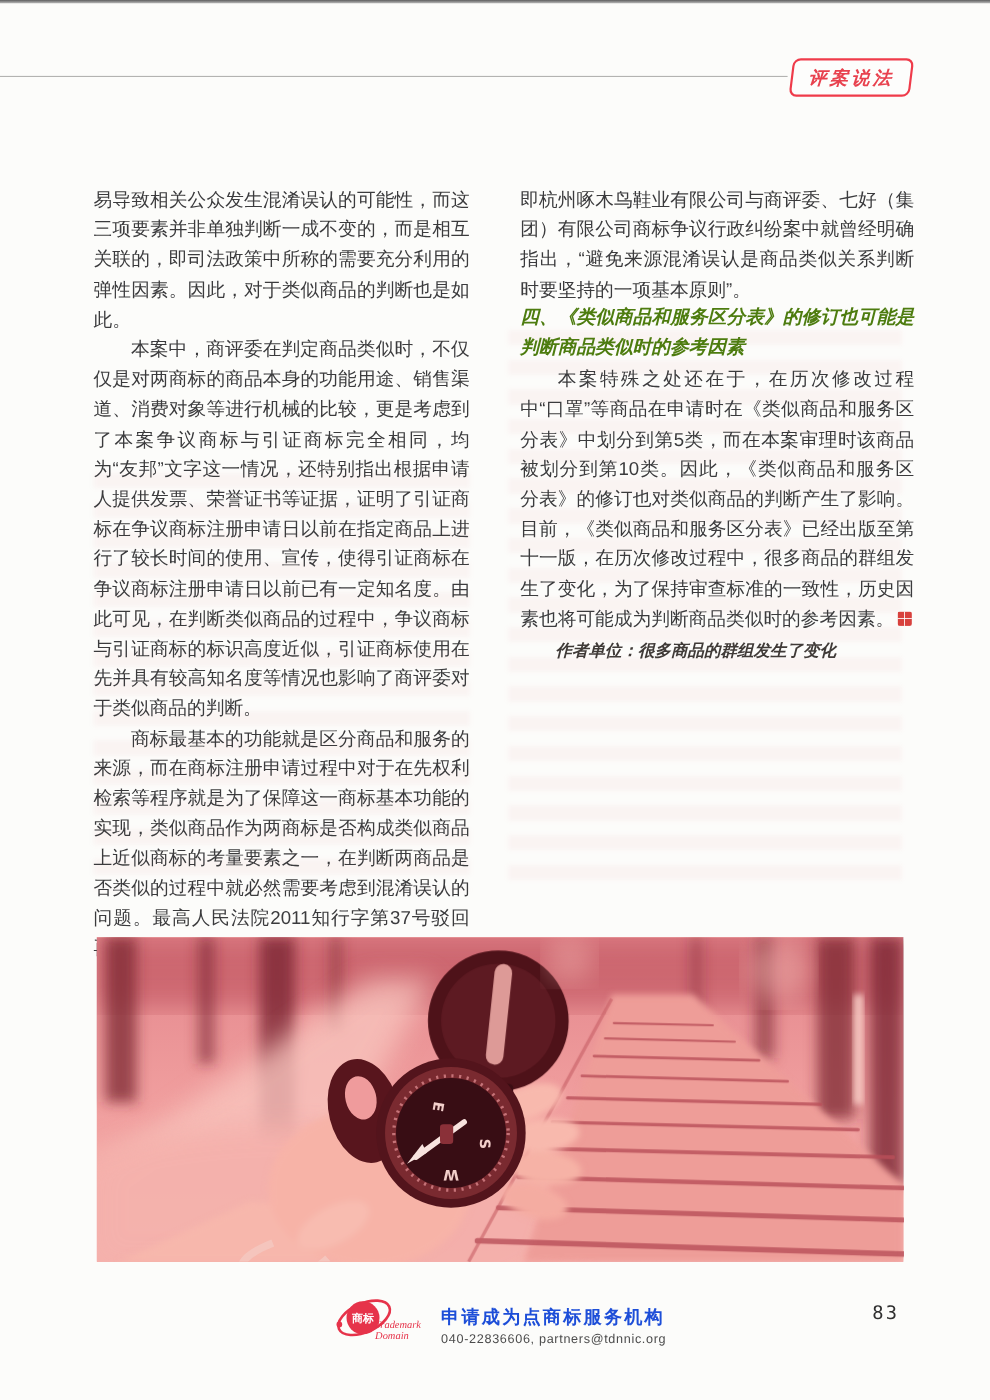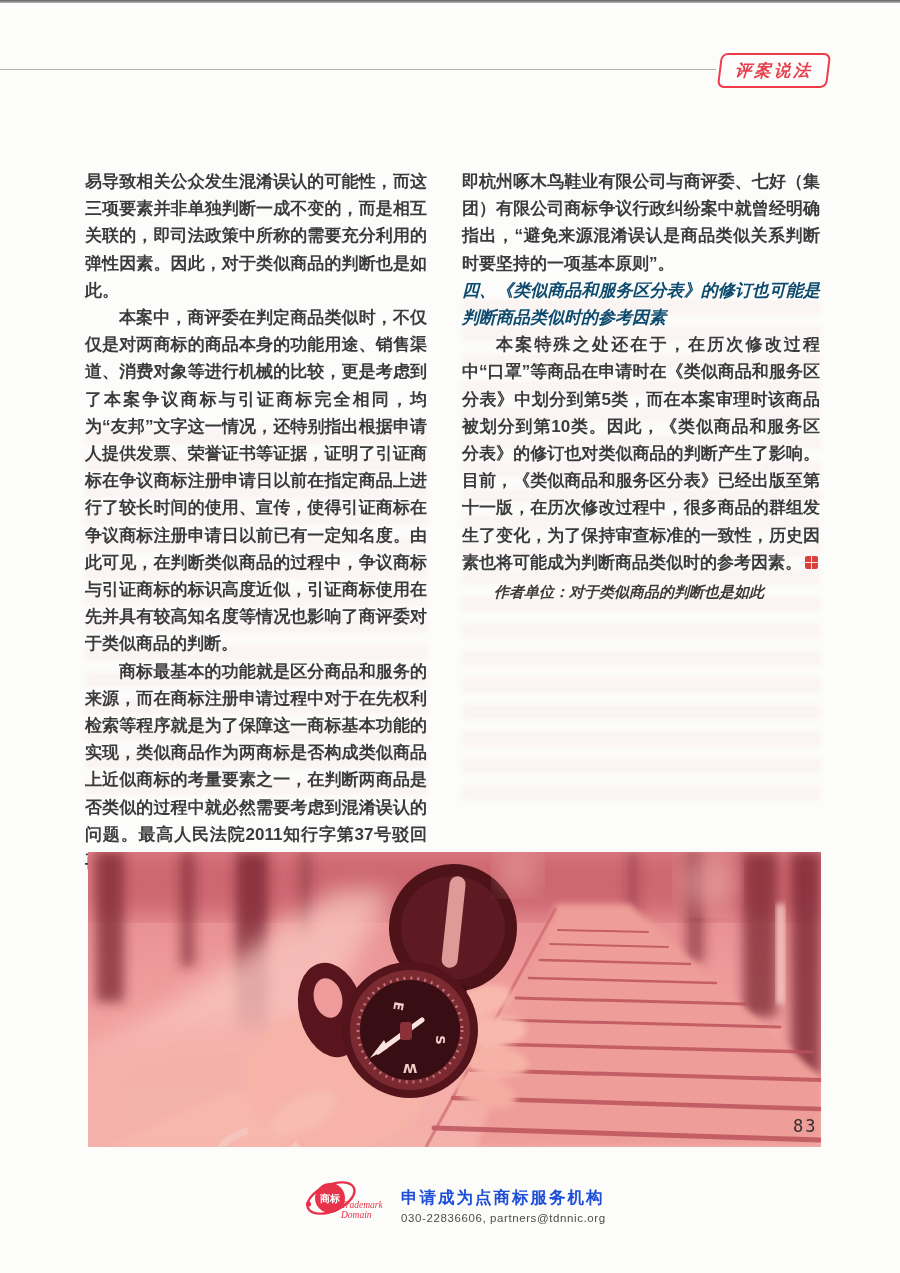--- a/index.html
+++ b/index.html
@@ -9,42 +9,42 @@
         background:linear-gradient(to bottom,#5f5f5f,#b9b9b9);}
   .header-rule{position:absolute;top:69px;left:0;width:716px;height:1px;background:#b3b3b1;}
   .header-badge{position:absolute;top:53px;left:719px;width:106px;height:31px;
         border:2px solid #ef3b4a;border-radius:7px;transform:skewX(-7deg);
         display:flex;align-items:center;justify-content:center;background:#fdfdfc;}
   .header-badge span{transform:skewX(3deg);font-style:italic;font-weight:600;
         color:#e8414e;font-size:16.5px;letter-spacing:3px;
         font-family:"Liberation Serif","DejaVu Serif",serif;}
   .col{position:absolute;top:168px;font-size:17px;line-height:27.2px;}
   .col-left{left:85px;width:342px;}
-  .col-right{left:462px;width:358px;}
-  .para{text-align:justify;font-weight:bold;}
+  .col-right{left:473px;width:358px;}
+  .para{text-align:justify;}
   .para.indent{text-indent:2em;}
-  .para.h{font-weight:700;font-style:italic;color:#0c4a6e;
-        font-family:Liberation Serif, serif;}
+  .para.h{font-weight:700;font-style:italic;color:#4d7c0f;
+        font-family:Liberation Mono, monospace;}
   .seal{display:inline-block;width:13px;height:13px;background:#d8413d;border-radius:2px;
         margin-left:3px;vertical-align:-1px;
         background-image:linear-gradient(90deg,transparent 46%,rgba(255,255,255,.85) 46% 54%,transparent 54%),
                          linear-gradient(0deg,transparent 46%,rgba(255,255,255,.85) 46% 54%,transparent 54%);}
   .author{margin-top:3px;padding-left:32px;font-size:15px;font-style:italic;font-weight:600;
         color:#403b38;font-family:"Liberation Serif","DejaVu Serif",serif;}
   .ghost{position:absolute;pointer-events:none;filter:blur(2px);
         background:repeating-linear-gradient(180deg,rgba(233,140,150,0.07) 0 14px,transparent 14px 27px);}
   .photo{position:absolute;left:88px;top:852px;width:733px;height:295px;overflow:hidden;background:#ef9b9c;}
   .footer{position:absolute;left:305px;top:1178px;display:flex;align-items:flex-end;}
   .logo-icon{position:relative;width:62px;height:46px;flex:0 0 auto;}
   .logo-en{position:absolute;left:36px;top:22px;color:#e6334a;font-style:italic;font-weight:400;
         font-size:9.5px;line-height:10px;font-family:"Liberation Serif","DejaVu Serif",serif;}
   .footer-text{margin-left:34px;}
   .footer-slogan{font-size:16.5px;font-weight:700;letter-spacing:2px;color:#1d4ed8;}
   .footer-contact{margin-top:3px;font-size:11.5px;letter-spacing:.6px;color:#4c4c4c;}
-  .page-number{position:absolute;left:793px;top:1116px;font-size:17px;letter-spacing:2px;color:#303030;
+  .page-number{position:absolute;left:793px;top:1184px;font-size:17px;letter-spacing:2px;color:#303030;
         font-family:"DejaVu Sans Mono","Liberation Mono",monospace;}
 </style>
 </head>
 <body>
 
 <div class="page">
 
   <div class="scan-top-edge"></div>
 
   <div class="header-rule"></div>
@@ -59,21 +59,21 @@
       <div class="para p"><span>易导致相关公众发生混淆误认的可能性，而这三项要素并非单独判断一成不变的，而是相互关联的，即司法政策中所称的需要充分利用的弹性因素。因此，对于类似商品的判断也是如此。</span></div>
       <div class="para p indent"><span>本案中，商评委在判定商品类似时，不仅仅是对两商标的商品本身的功能用途、销售渠道、消费对象等进行机械的比较，更是考虑到了本案争议商标与引证商标完全相同，均为“友邦”文字这一情况，还特别指出根据申请人提供发票、荣誉证书等证据，证明了引证商标在争议商标注册申请日以前在指定商品上进行了较长时间的使用、宣传，使得引证商标在争议商标注册申请日以前已有一定知名度。由此可见，在判断类似商品的过程中，争议商标与引证商标的标识高度近似，引证商标使用在先并具有较高知名度等情况也影响了商评委对于类似商品的判断。</span></div>
       <div class="para p indent"><span>商标最基本的功能就是区分商品和服务的来源，而在商标注册申请过程中对于在先权利检索等程序就是为了保障这一商标基本功能的实现，类似商品作为两商标是否构成类似商品上近似商标的考量要素之一，在判断两商品是否类似的过程中就必然需要考虑到混淆误认的问题。最高人民法院2011知行字第37号驳回再审申请通知书，</span></div>
     </div>
   <div class="col col-right">
     <div>
         <div class="para p"><span>即杭州啄木鸟鞋业有限公司与商评委、七好（集团）有限公司商标争议行政纠纷案中就曾经明确指出，“避免来源混淆误认是商品类似关系判断时要坚持的一项基本原则”。</span></div>
         <div class="para h"><span>四、《类似商品和服务区分表》的修订也可能是判断商品类似时的参考因素</span></div>
         <div class="para p indent"><span>本案特殊之处还在于，在历次修改过程中“口罩”等商品在申请时在《类似商品和服务区分表》中划分到第5类，而在本案审理时该商品被划分到第10类。因此，《类似商品和服务区分表》的修订也对类似商品的判断产生了影响。目前，《类似商品和服务区分表》已经出版至第十一版，在历次修改过程中，很多商品的群组发生了变化，为了保持审查标准的一致性，历史因素也将可能成为判断商品类似时的参考因素。</span><span class="seal"></span></div>
       </div>
-    <div class="author">作者单位：对于类似商品的判断也是如此</div>
+    <div class="author">作者单位：很多商品的群组发生了变化</div>
   </div>
 
   <div class="photo">
     <svg width="733" height="295" viewBox="0 0 733 295">
       <defs>
         <filter id="b3">
             <feGaussianBlur stdDeviation="3"></feGaussianBlur>
           </filter>
         <filter id="b6">
             <feGaussianBlur stdDeviation="6"></feGaussianBlur>
@@ -169,18 +169,18 @@
         <circle cx="3.5" cy="26" r="2.6" fill="#e6334a"></circle>
         <text x="25" y="24" text-anchor="middle" font-size="10" font-weight="bold" fill="#ffffff">商标</text>
       </svg>
       <div class="logo-en">
         <div>Trademark</div>
         <div>Domain</div>
       </div>
     </div>
     <div class="footer-text">
       <div class="footer-slogan">申请成为点商标服务机构</div>
-      <div class="footer-contact">030-22836606, partners@tdnnic.org</div>
+      <div class="footer-contact">040-22836606, partners@tdnnic.org</div>
     </div>
   </div>
 
   <div class="page-number">83</div>
 </div>
 
 </body></html>

